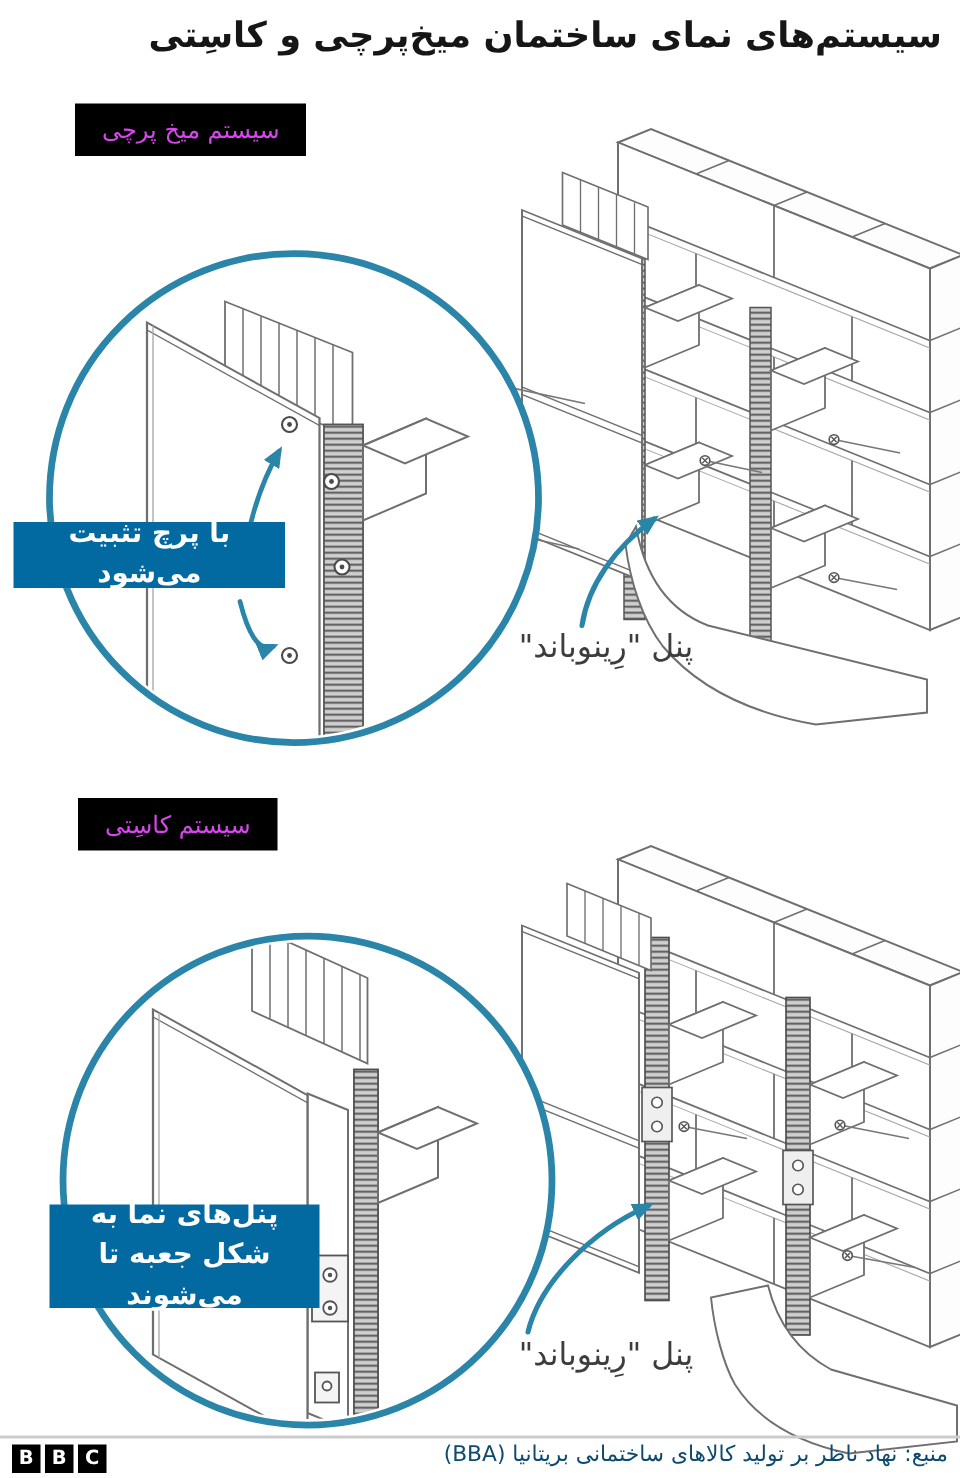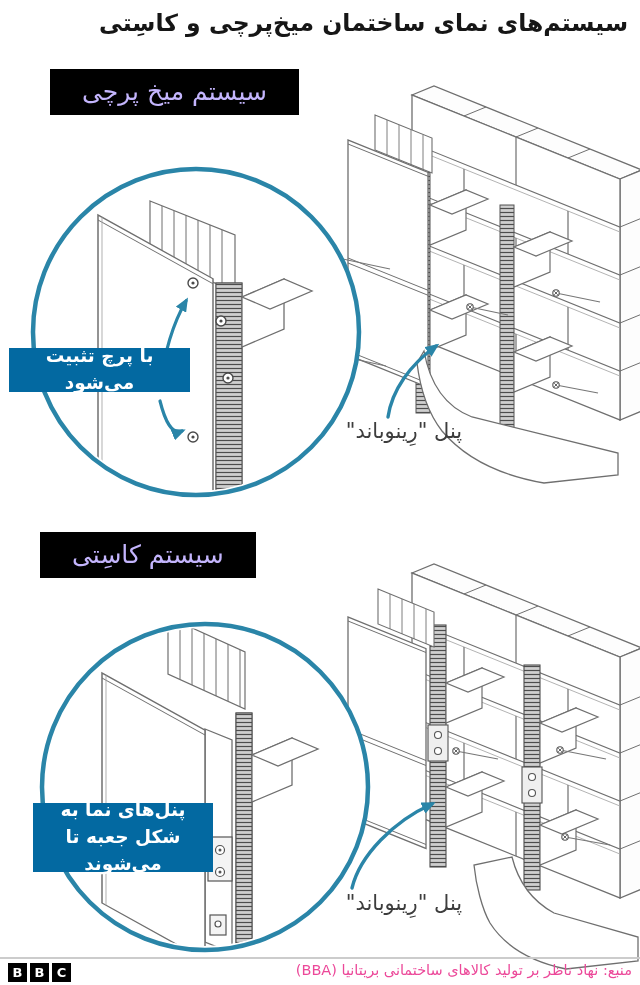--- a/index.html
+++ b/index.html
@@ -6,25 +6,25 @@
   .infographic{
     position:relative;width:640px;height:985px;background:#fff;overflow:hidden;
     font-family:"DejaVu Sans","Liberation Sans",sans-serif;
   }
   .title{
     position:absolute;top:8px;right:12px;left:12px;
     direction:rtl;text-align:right;
     font-size:23.5px;font-weight:bold;color:#161616;line-height:1.3;
   }
   .tag{
-    position:absolute;background:#000;color:#c4b5fd;direction:rtl;
-    font-size:25px;padding:8px 32px;line-height:1.2;white-space:nowrap;
+    position:absolute;background:#000;color:#d946ef;direction:rtl;
+    font-size:16px;padding:8px 18px;line-height:1.2;white-space:nowrap;
   }
   .tag-rivet{left:50px;top:69px;}
-  .tag-cassette{left:40px;top:532px;}
+  .tag-cassette{left:52px;top:532px;}
   .callout{
     position:absolute;background:#0369a1;color:#fff;direction:rtl;
     font-size:18.5px;font-weight:bold;text-align:center;line-height:1.45;
     display:flex;align-items:center;justify-content:center;
   }
   .callout-rivet{left:9px;top:348px;width:181px;height:44px;}
   .callout-cassette{left:10px;top:803px;width:180px;height:69px;padding:0 6px;box-sizing:border-box;margin-left:23px;}
   .panel-label{
     position:absolute;direction:rtl;color:#3d3d3d;font-size:21px;white-space:nowrap;
   }
@@ -34,21 +34,21 @@
   .svg-rivet{top:55px;}
   .svg-cassette{top:525px;}
   .footer-divider{position:absolute;left:0;right:0;top:957px;border-top:2px solid #ccc;}
   .bbc-logo{position:absolute;left:8px;top:963px;display:flex;gap:3px;}
   .bbc-logo .sq{
     width:19px;height:19px;background:#000;color:#fff;
     font-size:13px;font-weight:bold;display:flex;align-items:center;justify-content:center;
   }
   .source{
     position:absolute;right:8px;top:962px;direction:rtl;text-align:center;
-    font-size:14.5px;color:#ec4899;
+    font-size:14.5px;color:#0c4a6e;
   }
 </style>
 </head>
 <body>
 
 <div class="infographic">
 
   <div class="title">سیستم‌های نمای ساختمان میخ‌پرچی و کاسِتی</div>
 
   <svg class="diagram svg-rivet" width="640" height="470" viewBox="0 0 640 470">

